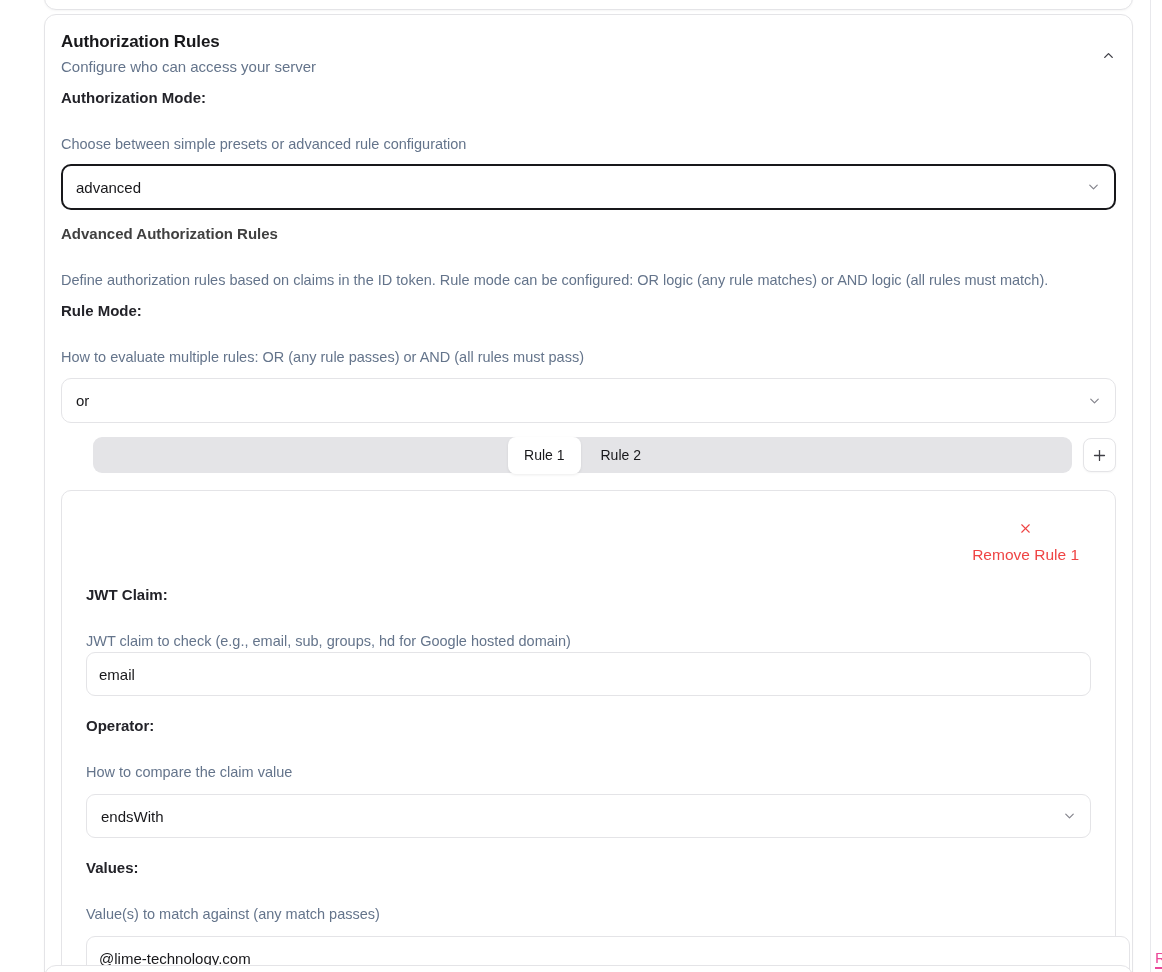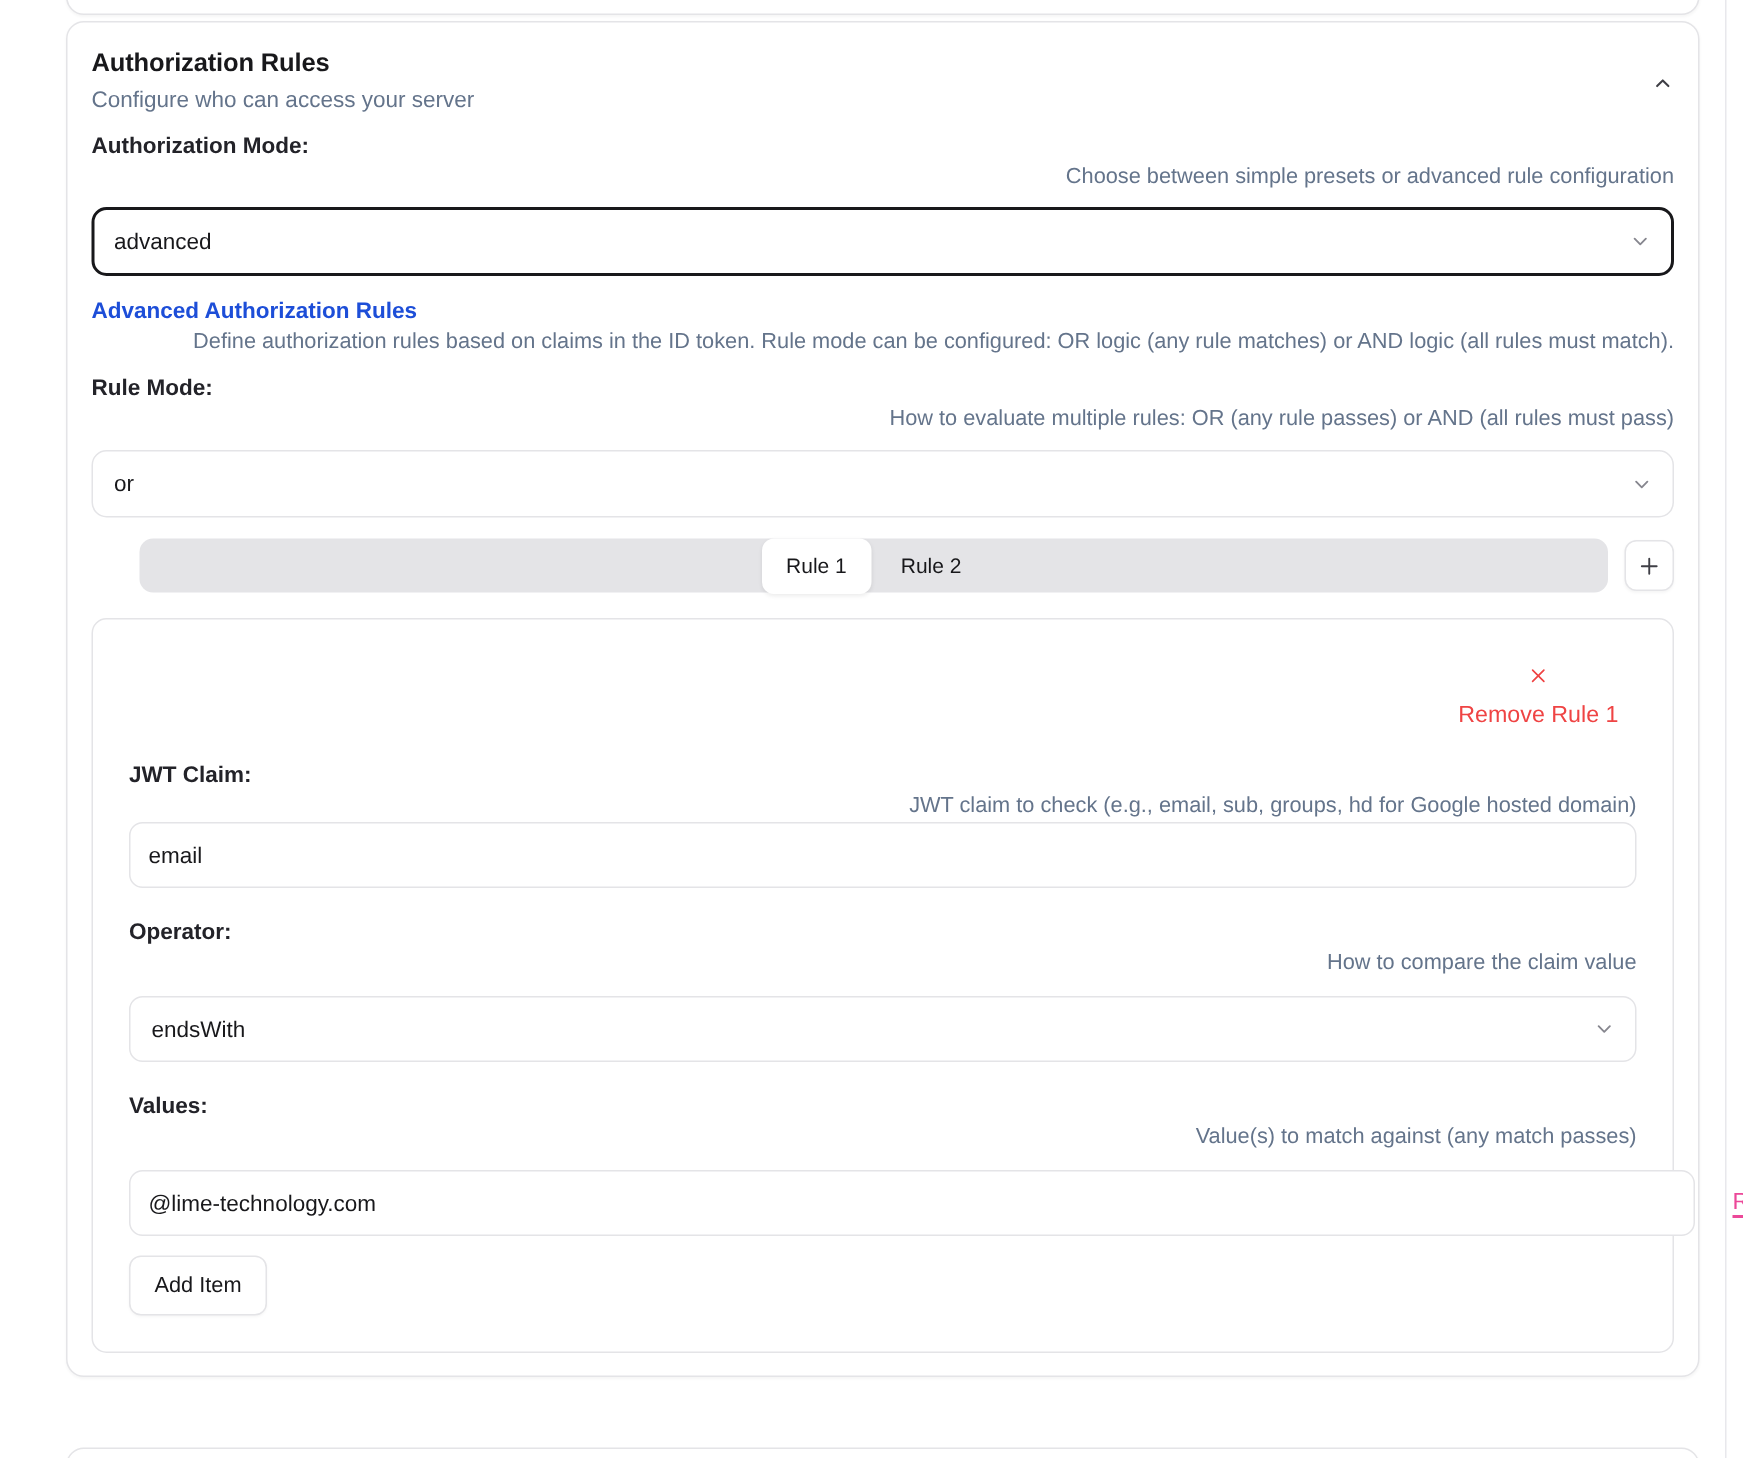--- a/index.html
+++ b/index.html
@@ -27,22 +27,22 @@
     padding:16px 16px 15px 16px;
   }
   .panel-title { margin:0; font-size:17px; line-height:22px; font-weight:700; color:#18181b; letter-spacing:-0.1px; }
   .panel-subtitle { margin:4px 0 0; font-size:15px; line-height:20px; color:#64748b; }
   .collapse-btn {
     position:absolute; top:28px; right:12px; width:24px; height:24px;
     display:flex; align-items:center; justify-content:center;
     background:transparent; border:none; cursor:pointer; padding:0;
   }
   .field-label { margin:11px 0 0; font-size:15px; line-height:20px; font-weight:700; color:#232329; }
-  .field-desc  { margin:0 0 0; font-size:14.5px; line-height:20px; color:#64748b;text-align:right; }
-  .section-heading { margin:14px 0 0; font-size:15px; line-height:20px; font-weight:700; color:#1d4ed8; }
+  .field-desc  { margin:26px 0 0; font-size:14.5px; line-height:20px; color:#64748b; }
+  .section-heading { margin:14px 0 0; font-size:15px; line-height:20px; font-weight:700; color:#404040; }
 
   .select {
     position:relative; display:flex; align-items:center;
     width:100%; height:45px; margin-top:11px;
     background:#fff; border:1px solid #e4e4e7; border-radius:10px;
     padding:0 40px 0 14px; font-size:15px; color:#18181b; cursor:pointer;
   }
   .select.focused { border:2px solid #18181b; height:46px; margin-top:10px; padding-left:13px; }
   .select .chev { position:absolute; right:13px; top:50%; transform:translateY(-50%); display:flex; }
 

